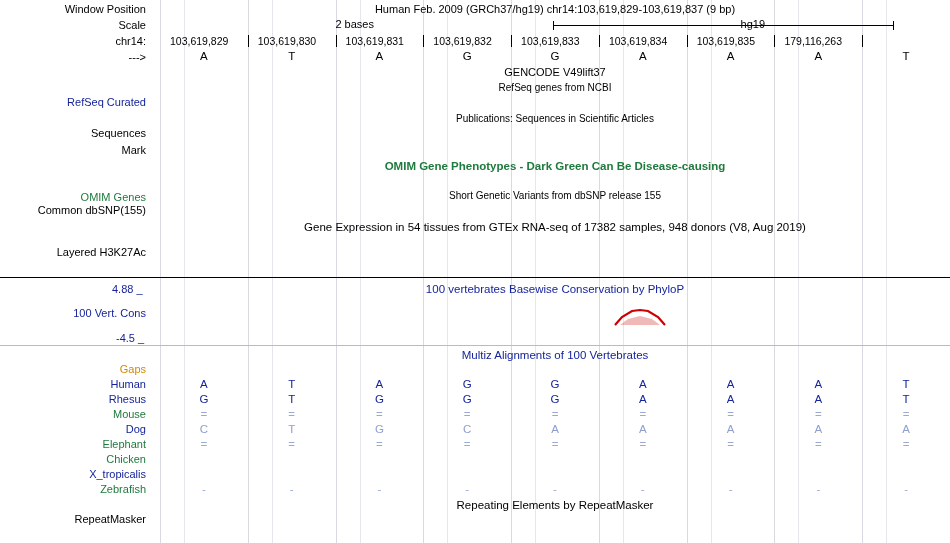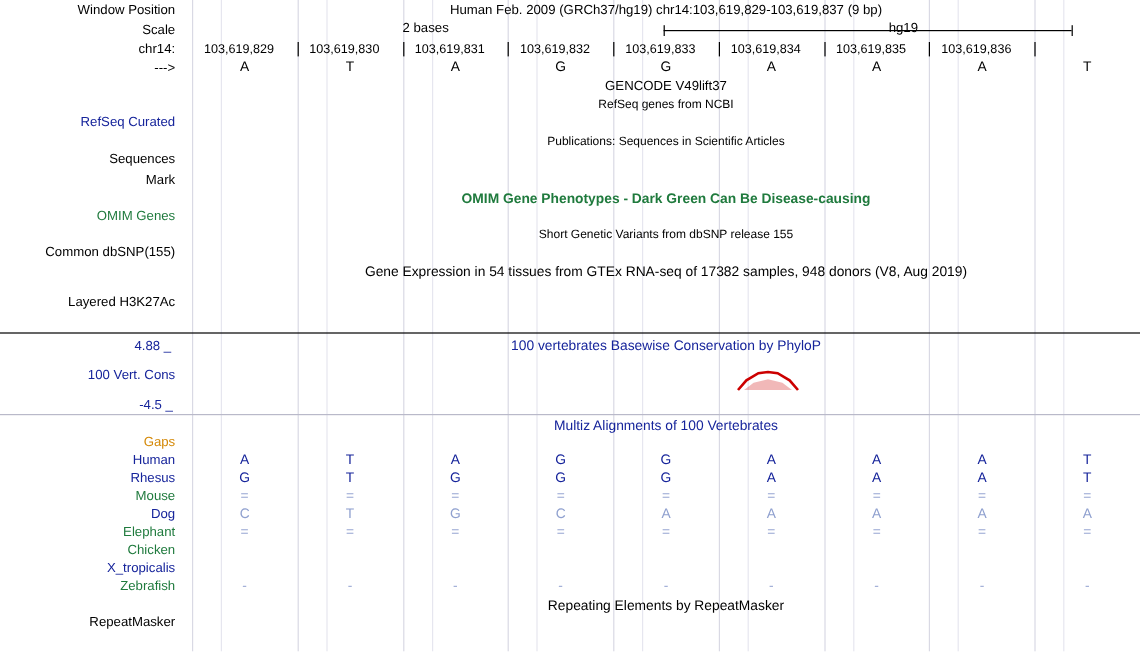--- a/index.html
+++ b/index.html
@@ -203,21 +203,21 @@
 
   <div class="labels">
     <div class="lbl black" style="top:3px;">Window Position</div>
     <div class="lbl black" style="top:19px;">Scale</div>
     <div class="lbl black" style="top:35px;">chr14:</div>
     <div class="lbl black" style="top:51px;">---&gt;</div>
 
     <div class="lbl blue" style="top:96px;">RefSeq Curated</div>
     <div class="lbl black" style="top:127px;">Sequences</div>
     <div class="lbl black" style="top:144px;">Mark</div>
-    <div class="lbl green" style="top:174px;padding-left:44px;">OMIM Genes</div>
+    <div class="lbl green" style="top:191px;padding-left:44px;">OMIM Genes</div>
     <div class="lbl black" style="top:204px;">Common dbSNP(155)</div>
     <div class="lbl black" style="top:246px;">Layered H3K27Ac</div>
     <div class="lbl blue" style="top:307px;">100 Vert. Cons</div>
     <div class="lbl orange" style="top:363px;">Gaps</div>
 
     <div class="lbl blue" style="top:378px;">Human</div>
     <div class="lbl blue" style="top:393px;">Rhesus</div>
     <div class="lbl green" style="top:408px;">Mouse</div>
     <div class="lbl blue" style="top:423px;">Dog</div>
     <div class="lbl green" style="top:438px;">Elephant</div>
@@ -248,21 +248,21 @@
         <div class="ruler-tick" style="left: 185.556px;">103,619,831</div>
         <div class="ruler-bar" style="left: 263.333px;"></div>
         <div class="ruler-tick" style="left: 273.333px;">103,619,832</div>
         <div class="ruler-bar" style="left: 351.111px;"></div>
         <div class="ruler-tick" style="left: 361.111px;">103,619,833</div>
         <div class="ruler-bar" style="left: 438.889px;"></div>
         <div class="ruler-tick" style="left: 448.889px;">103,619,834</div>
         <div class="ruler-bar" style="left: 526.667px;"></div>
         <div class="ruler-tick" style="left: 536.667px;">103,619,835</div>
         <div class="ruler-bar" style="left: 614.444px;"></div>
-        <div class="ruler-tick" style="left: 624.444px;">103,619,836</div>
+        <div class="ruler-tick" style="left: 624.444px;">179,116,263</div>
         <div class="ruler-bar" style="left: 702.222px;"></div>
       </div>
 
     <div class="base-row" style="top:50px;" id="seq-row">
         <div class="base" style="left: 43.8889px;">A</div>
         <div class="base" style="left: 131.667px;">T</div>
         <div class="base" style="left: 219.444px;">A</div>
         <div class="base" style="left: 307.222px;">G</div>
         <div class="base" style="left: 395px;">G</div>
         <div class="base" style="left: 482.778px;">A</div>

